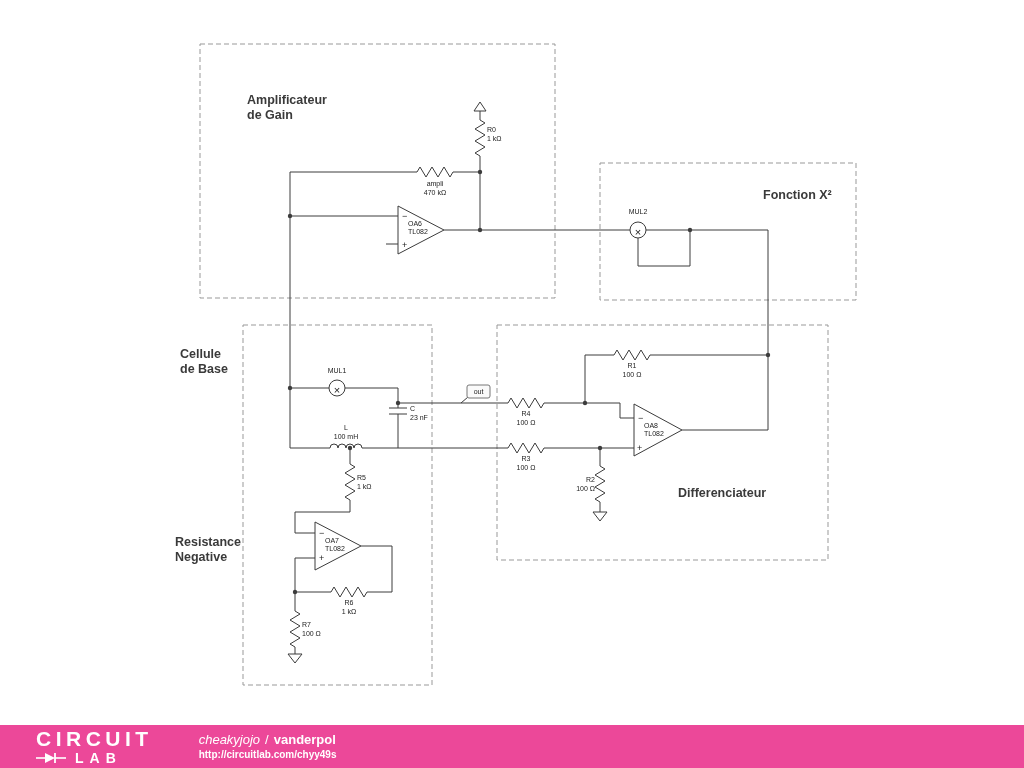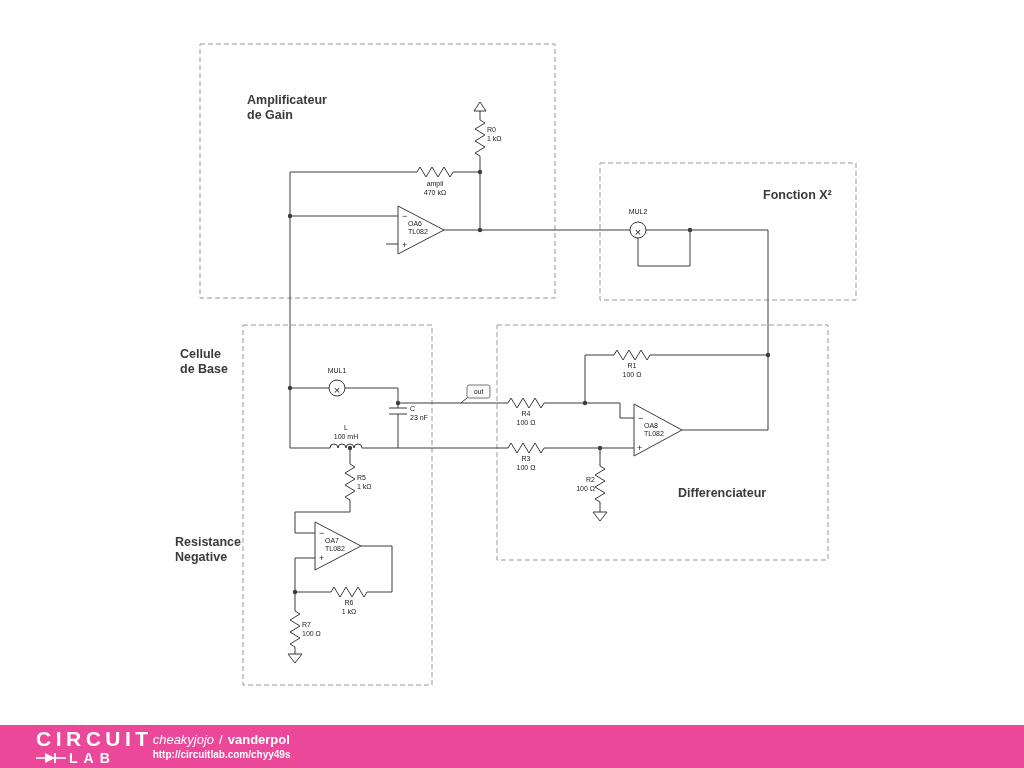--- a/index.html
+++ b/index.html
@@ -15,23 +15,23 @@
   .dbox{stroke:#999;stroke-width:1;stroke-dasharray:5 3;fill:none}
   .clbl{font-size:7px;fill:#222}
   .sign{font-size:9px;fill:#222}
   .mulx{font-size:11px;fill:#222}
   .sect{font-size:12.5px;font-weight:bold;fill:#3a3a3a}
   .flagbox{fill:#fafafa;stroke:#777;stroke-width:1}
   .footer{position:absolute;left:0;bottom:0;width:1024px;height:43px;background:#ec4899;
     display:flex;align-items:center;color:#fff}
   .logo{margin-left:36px;display:flex;flex-direction:column;line-height:1}
   .brand-top{font-size:21px;font-weight:bold;letter-spacing:4.5px;color:#fff}
-  .brand-bottom{display:flex;align-items:center;gap:3px;margin-top:2px}
+  .brand-bottom{display:flex;align-items:center;gap:9px;margin-top:2px}
   .brand-lab{font-size:14px;font-weight:bold;letter-spacing:6px;color:#fff}
-  .meta{display:flex;flex-direction:column;gap:2px}
+  .meta{margin-left:46px;display:flex;flex-direction:column;gap:2px}
   .byline{font-size:13px;line-height:1.2}
   .author{font-style:italic}
   .sep{margin-left:5px}
   .project{font-weight:bold;margin-left:5px}
   .url{font-size:10px;font-weight:bold;line-height:1.2}
 </style>
 </head>
 <body>
 
 <div class="page">

